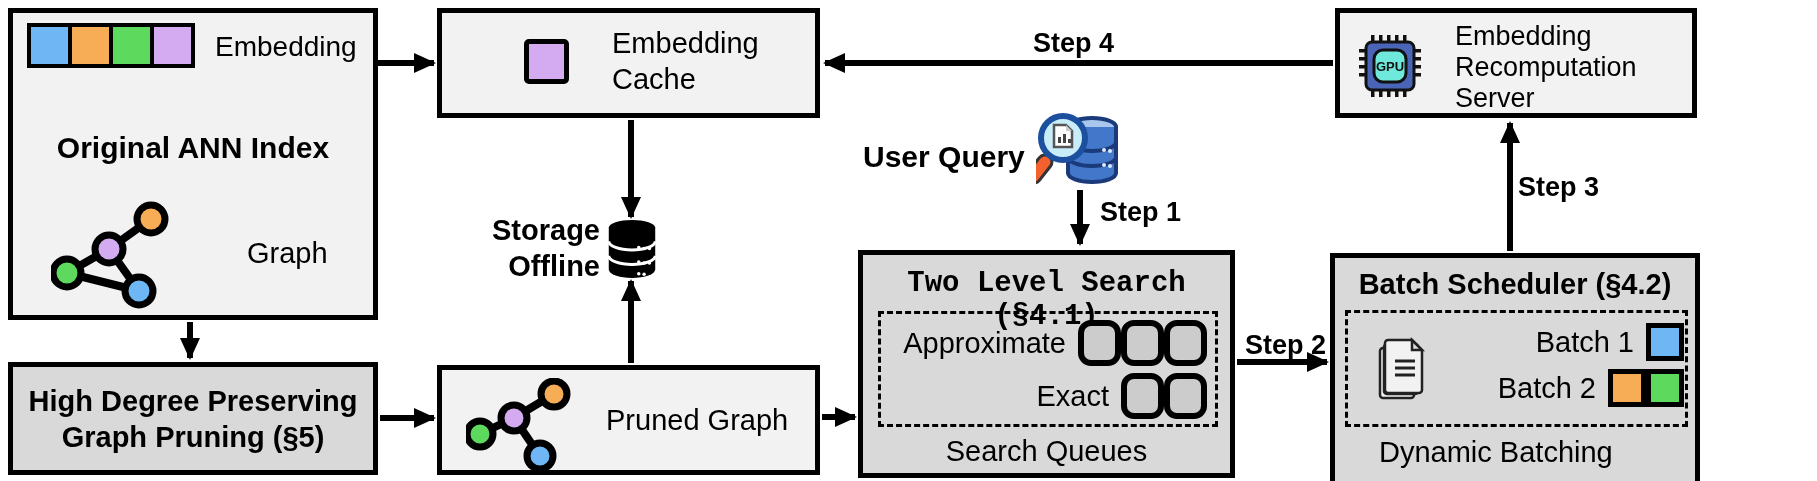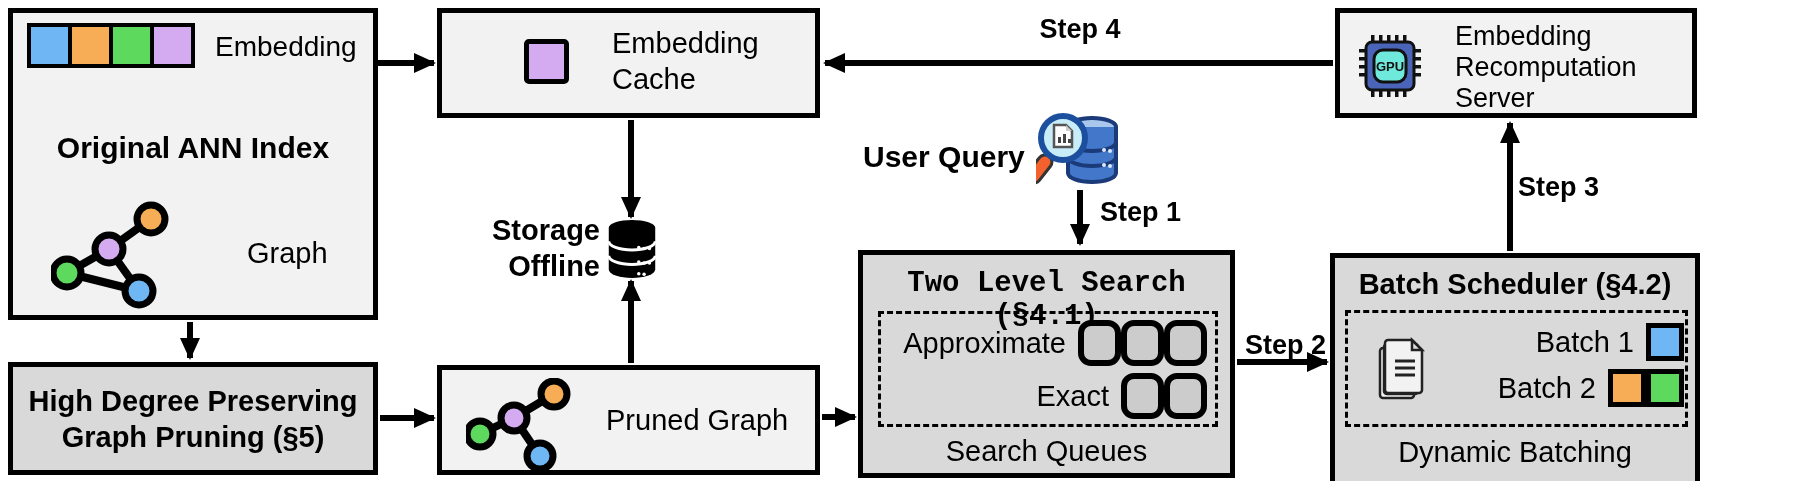--- a/index.html
+++ b/index.html
@@ -57,35 +57,35 @@
   #docs-icon { position:absolute; left:26px; top:22px; }
   .b-rows { position:absolute; left:110px; top:4px; width:226px; }
   .b-row { display:flex; align-items:center; justify-content:flex-end; }
   .b-row .b-label { font-size:29px; margin-right:12px; }
   #bs-row1 { margin-top:6px; }
   #bs-row2 { margin-top:8px; }
   .b-square { width:38px; height:38px; border:5px solid #000; }
   .b-blue { background:var(--blue); }
   .b-orange { background:var(--orange); }
   .b-green { background:var(--green); }
-  #bs-footer { position:absolute; top:178px; width:100%; text-align:center; font-size:29px; }
+  #bs-footer { position:absolute; top:178px; width:100%; font-size:29px;padding-left:44px; }
 
   
   #srv-box { left:1335px; top:8px; width:362px; height:110px; }
   #gpu-icon { position:absolute; left:18px; top:21px; }
   #srv-text { position:absolute; left:115px; top:8px; font-size:27px; line-height:31px; }
 
   
   #user-query-label { position:absolute; left:863px; top:140px; font-size:30px; }
   #query-icon { position:absolute; left:1036px; top:110px; }
   .step { position:absolute; font-size:27px; font-weight:bold; }
   #step1 { left:1100px; top:197px; }
   #step2 { left:1236px; top:330px; width:90px; text-align:right; }
   #step3 { left:1518px; top:172px; }
-  #step4 { left:1033px; top:14px; width:94px; text-align:center; }
+  #step4 { left:1033px; top:28px; width:94px; }
 
   #arrows { position:absolute; left:0; top:0; pointer-events:none; }
 </style>
 </head>
 <body>
 
 <div id="canvas">
 
   <div class="box light" id="ann-box">
     <div class="emb-strip">

